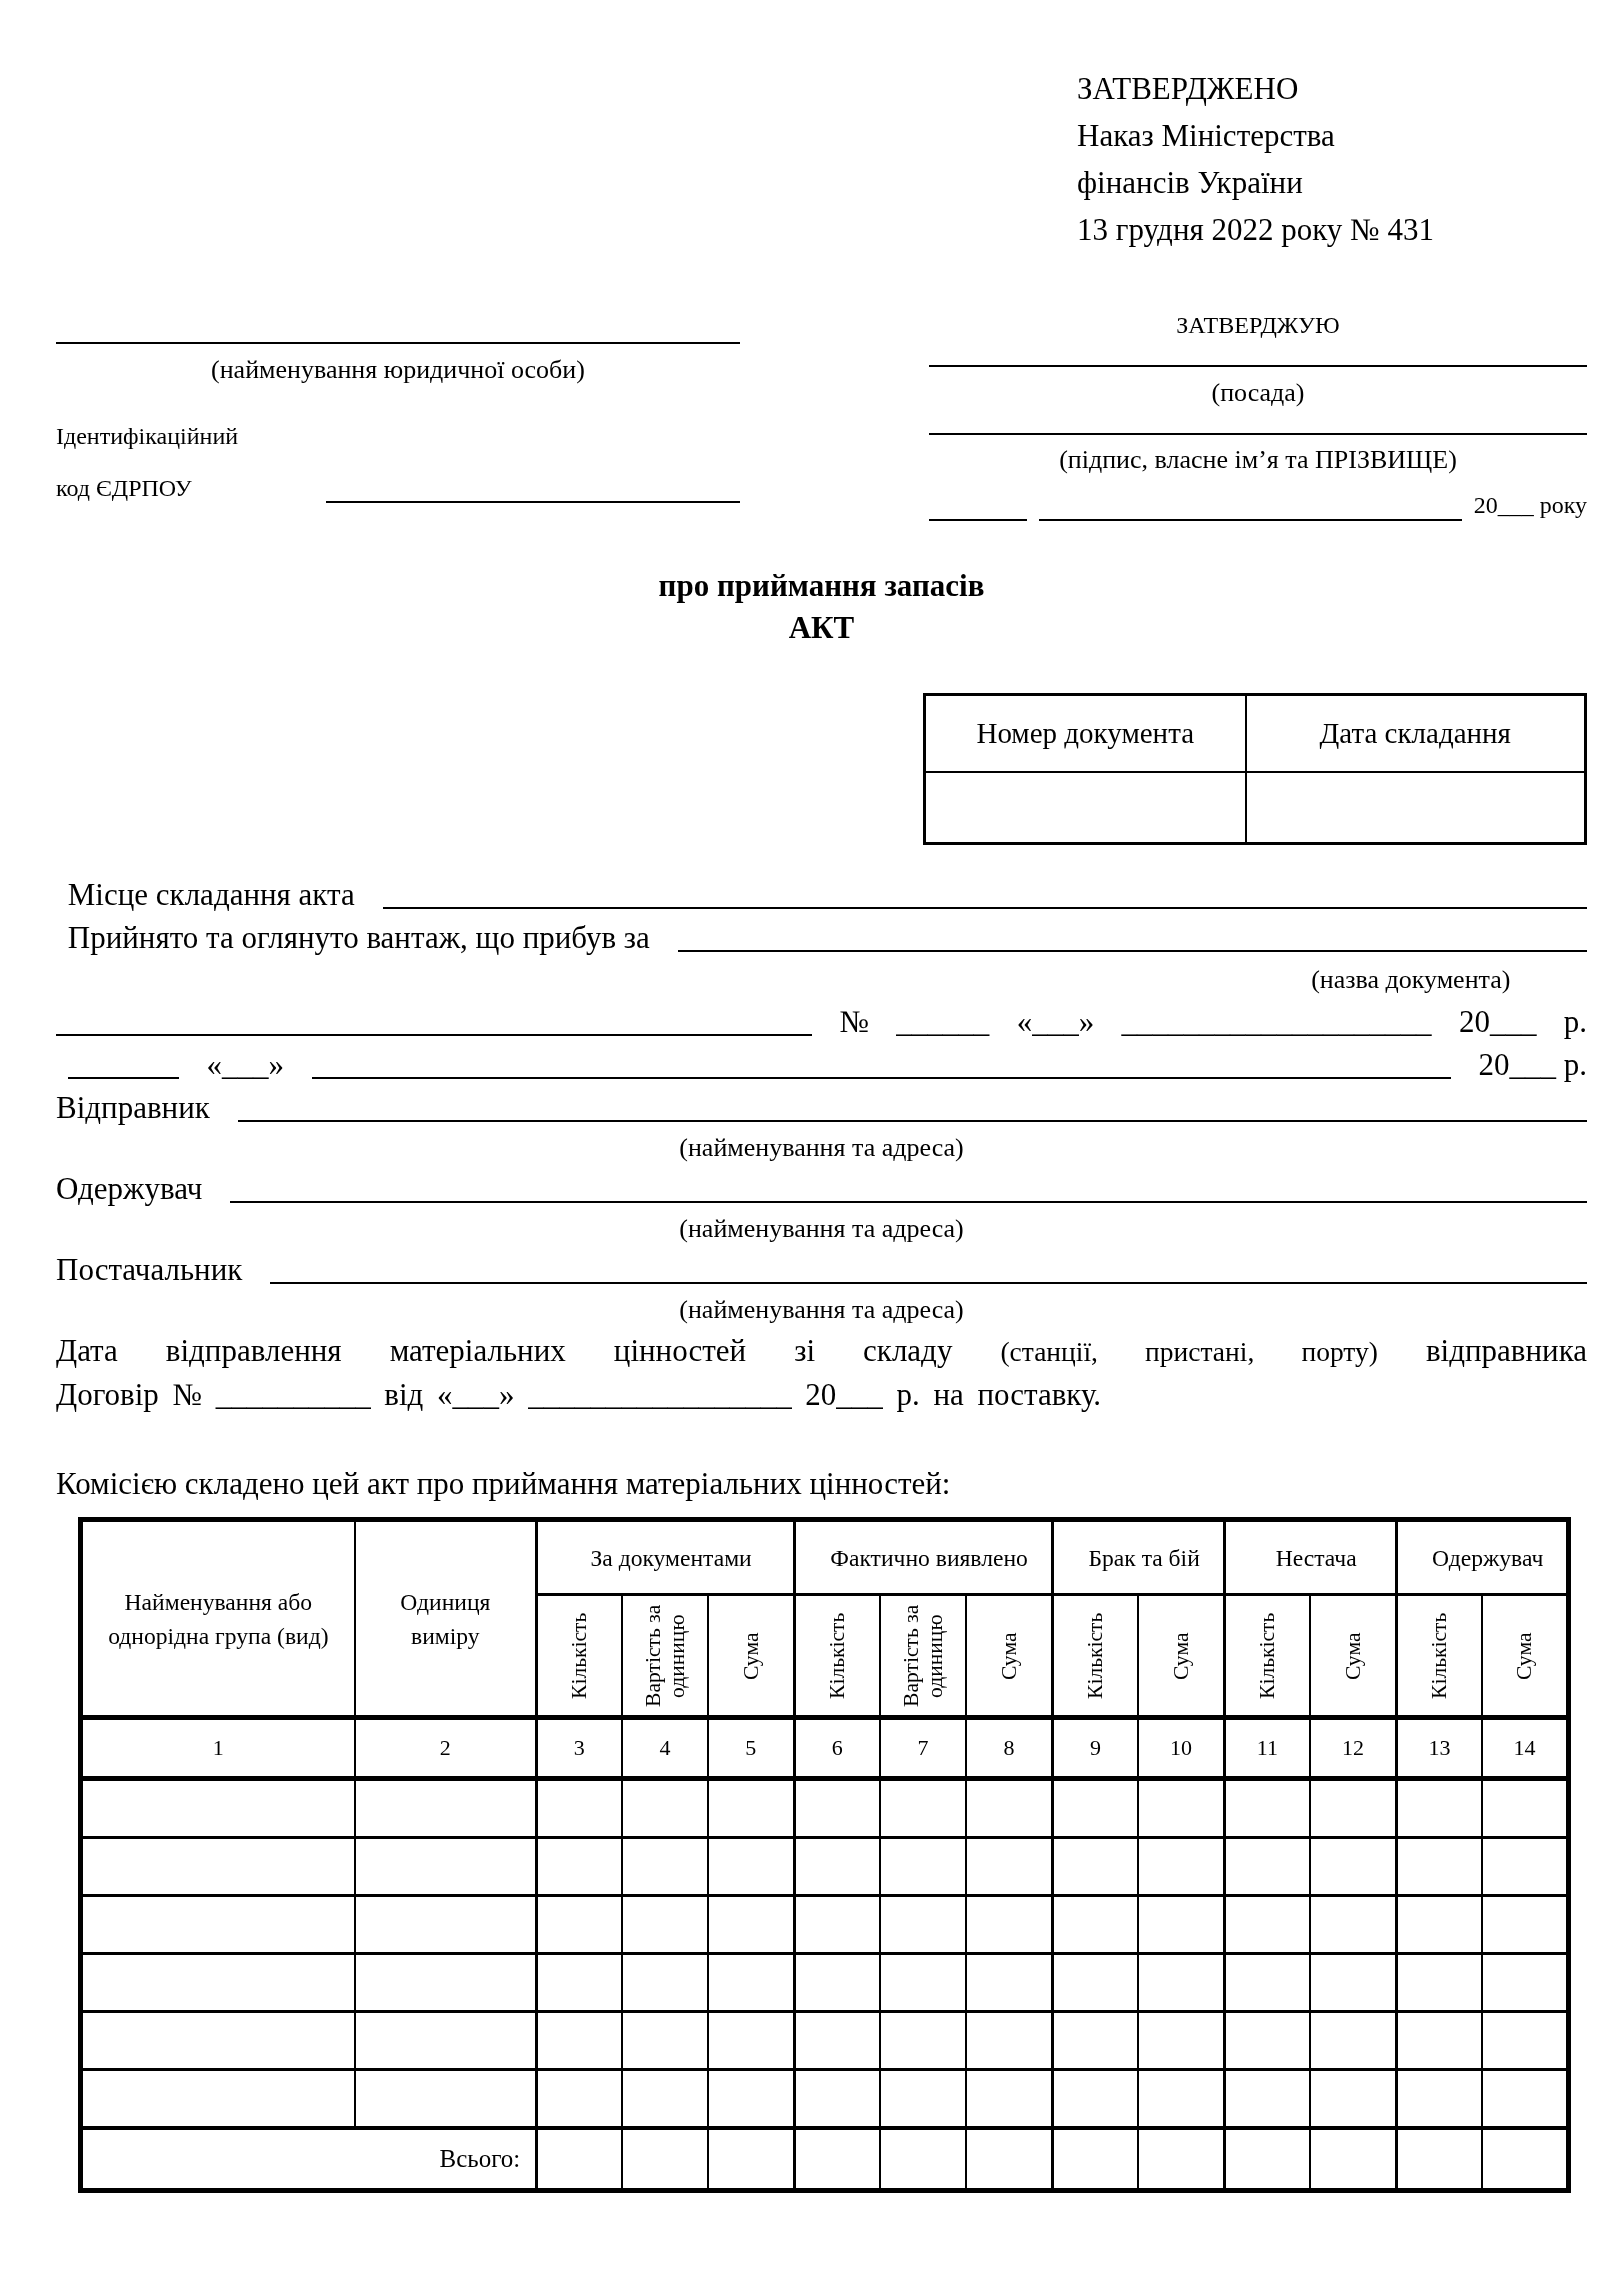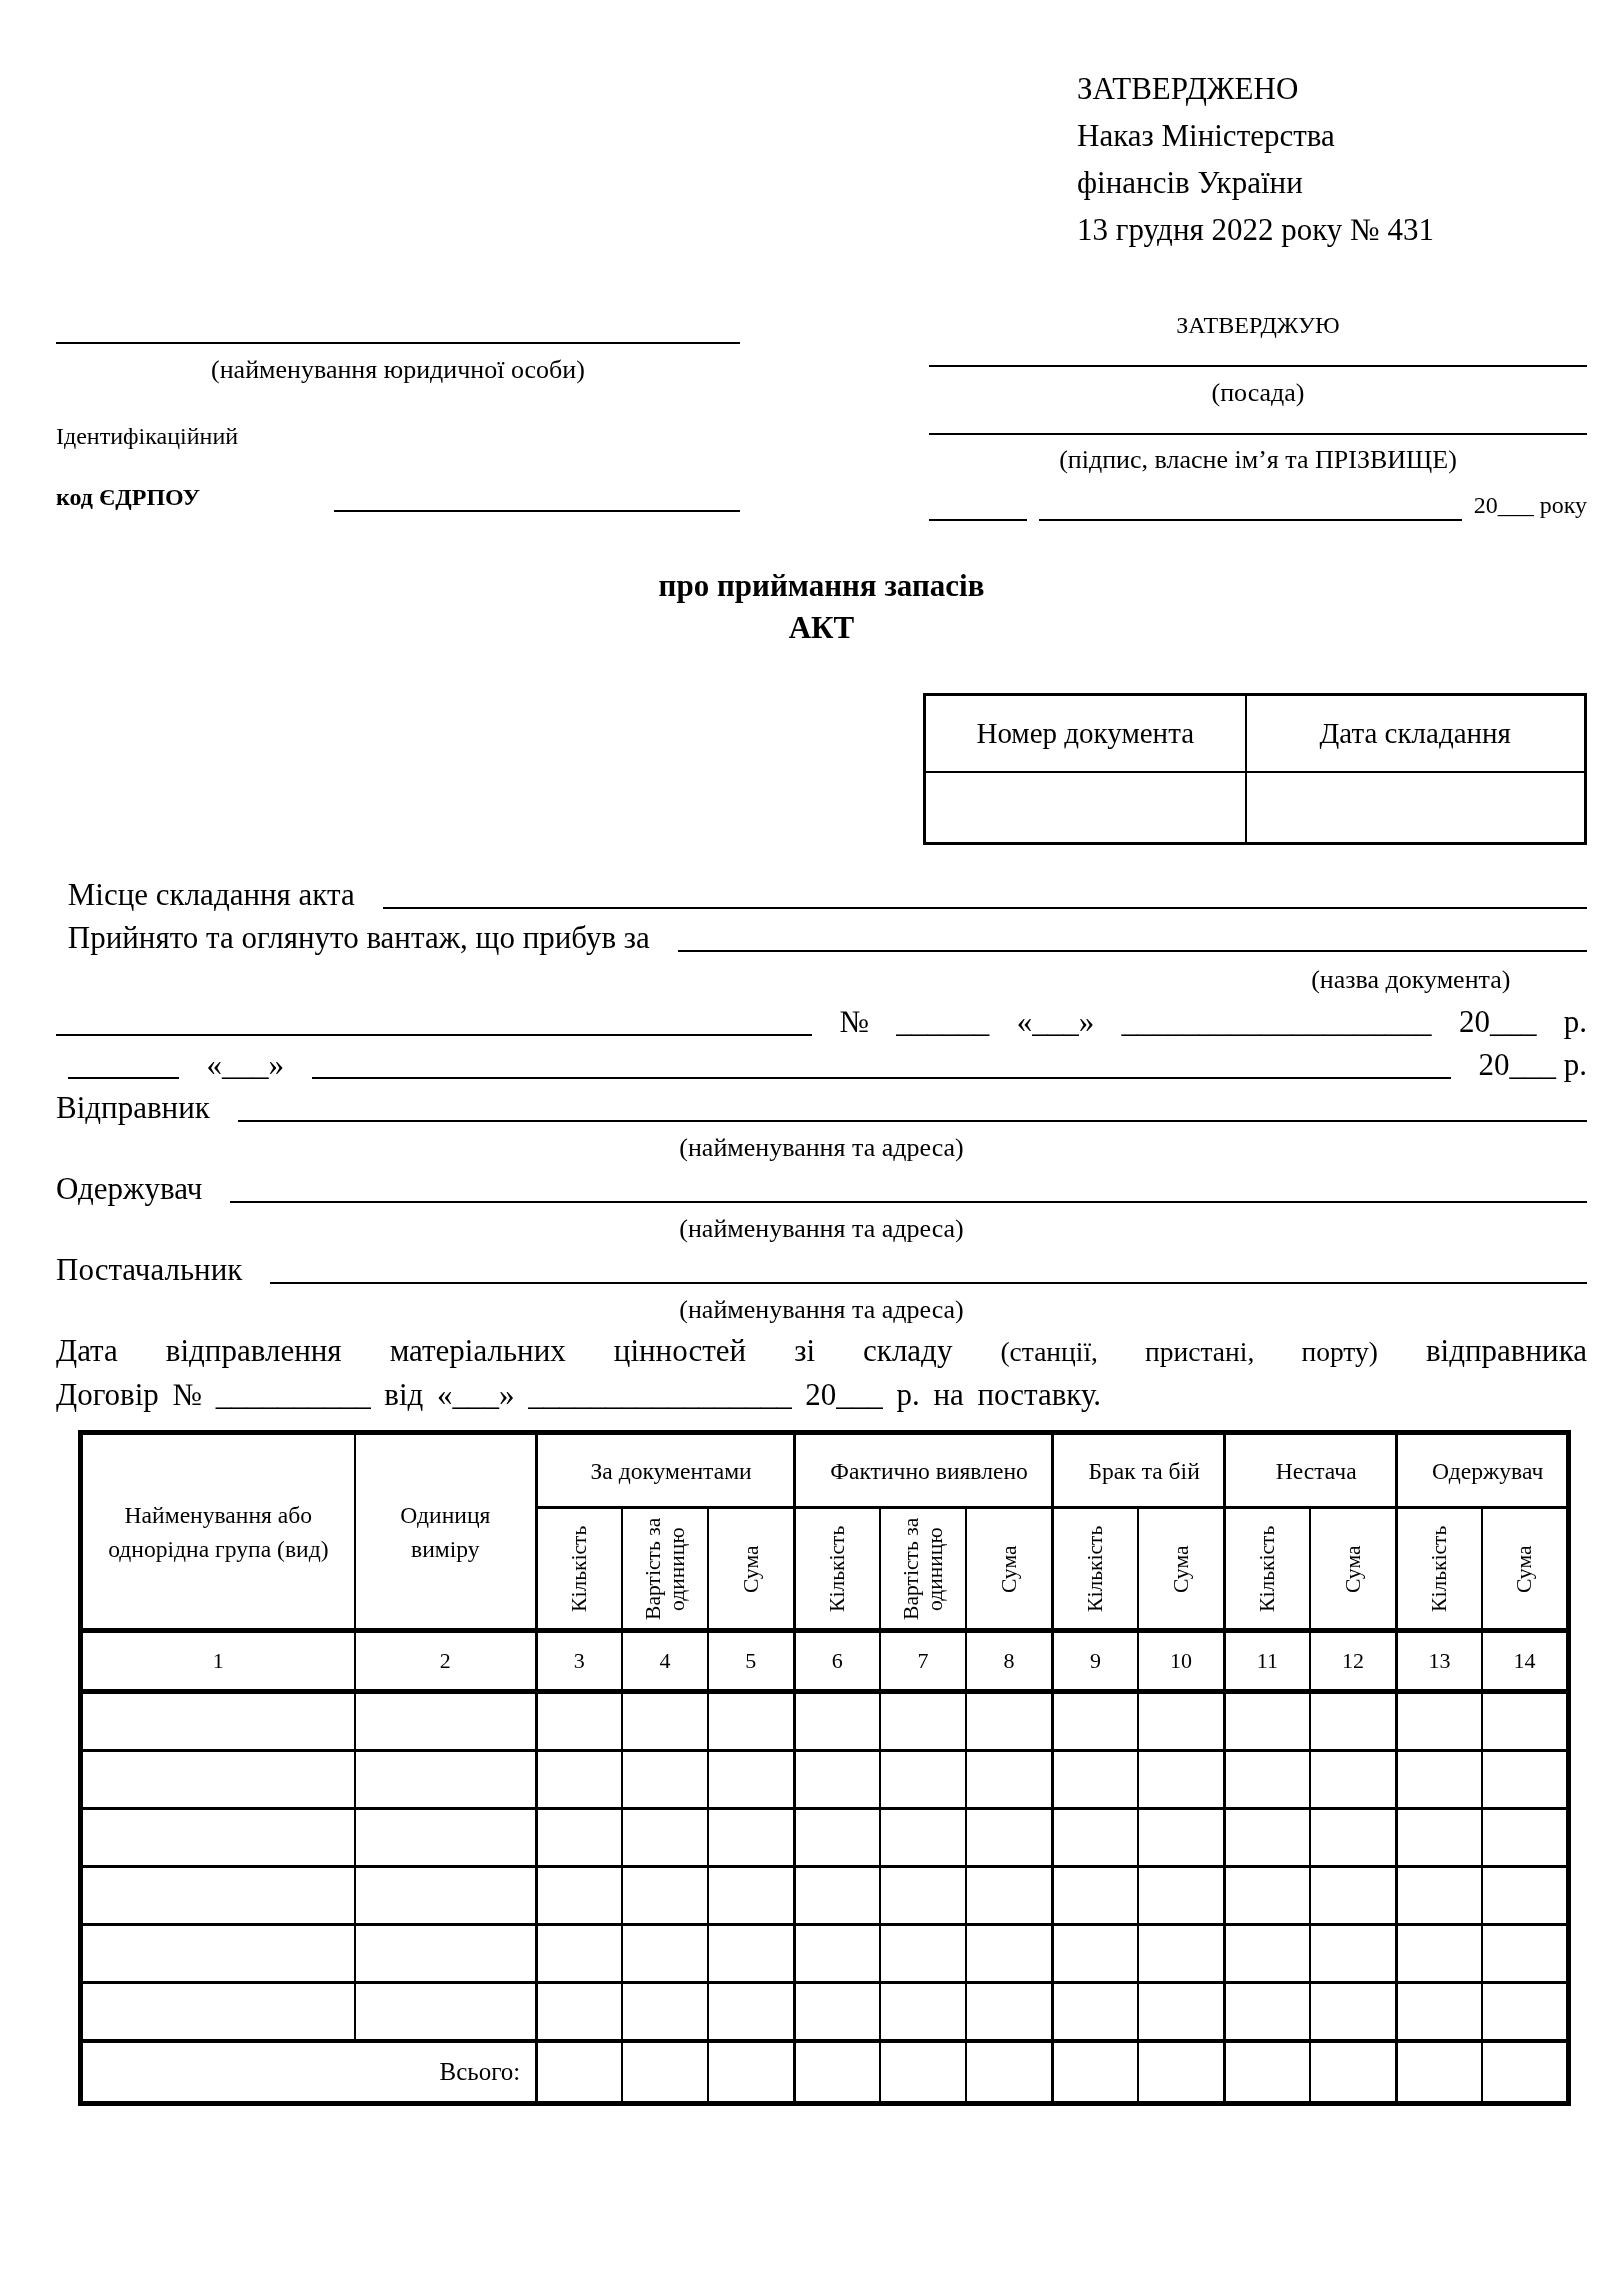--- a/index.html
+++ b/index.html
@@ -19,21 +19,21 @@
   
   .approved{margin-left:1021px; font-size:31px; line-height:47px;}
   
   .two-col{display:flex; margin-top:51px;}
   .col-left{width:684px;}
   .col-mid{flex:1 1 auto;}
   .col-right{width:658px;}
   .col-left .bl.full{margin-top:38px; width:100%; display:block;}
   .col-right .bl.full{width:100%; display:block;}
   .sp40{height:26px;} .sp32{height:21px;} .sp8{height:5.2px;} .sp28{height:18.3px;}
-  .edrpou{margin-top:18px;font-weight:bold;}
+  .edrpou{margin-top:9px;}
   .edrpou .spacer{width:134px; flex:0 0 134px;}
   
   .doc-title{margin-top:38px; text-align:center; font-weight:bold; font-size:31px; line-height:42px;}
   
   table.doc-table{border-collapse:collapse; table-layout:fixed; width:661px; margin-left:auto; margin-top:44px; border:3.9px solid #000;}
   table.doc-table td{border:2.6px solid #000; text-align:center; vertical-align:middle; font-size:29px;}
   .dt-head td{height:73px; border-bottom:4.6px solid #000;}
   .dt-body td{height:67px;}
   
   .para{margin-top:27.5px;}
@@ -161,20 +161,21 @@
     </div>
     <div class="cap">(найменування та адреса)</div>
     <div class="pline justify">
       <span>Дата відправлення матеріальних цінностей зі складу</span>
       <span class="small-par">(станції, пристані, порту)</span>
       <span>відправника</span>
     </div>
     <div class="pline contract">Договір № __________ від «___» _________________ 20___ р. на поставку.</div>
   </div>
 
+  <div class="commission">Комісією складено цей акт про приймання матеріальних цінностей:</div>
 
   <table class="main">
     <colgroup>
       <col style="width:275px">
         <col style="width:181px">
       <col style="width:86px">
         <col style="width:86px">
         <col style="width:86px">
       <col style="width:86px">
         <col style="width:86px">

